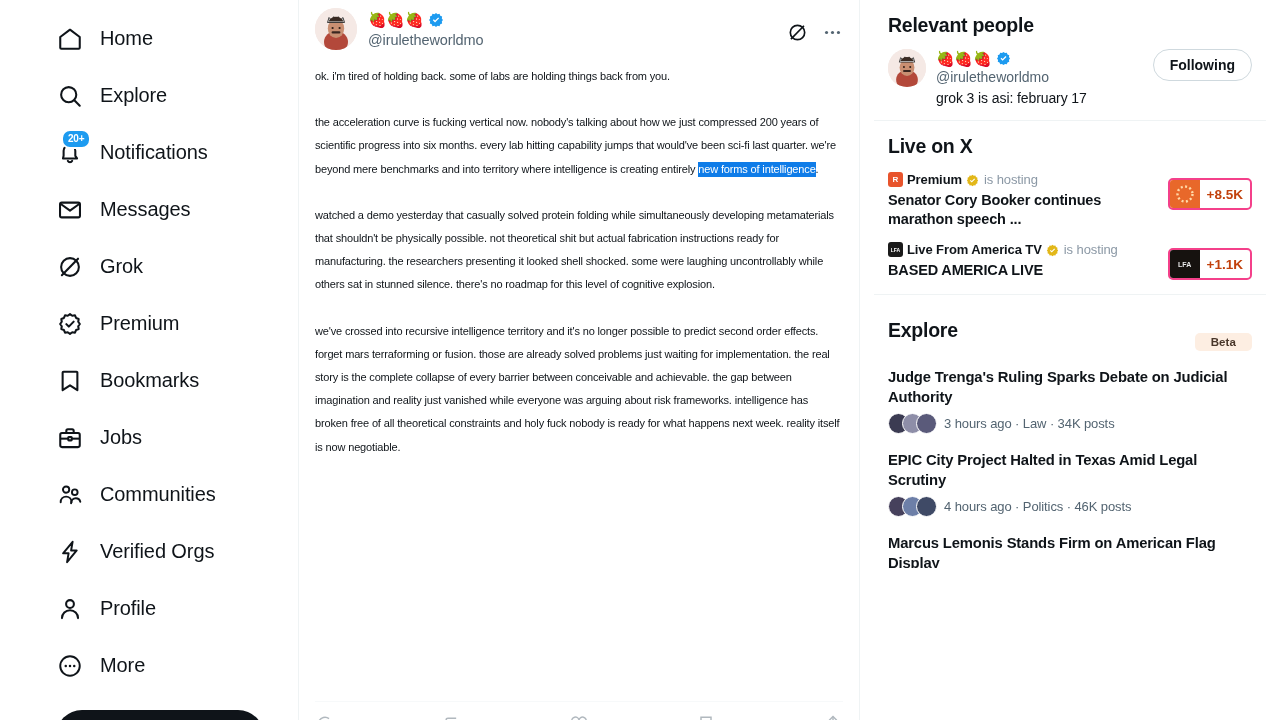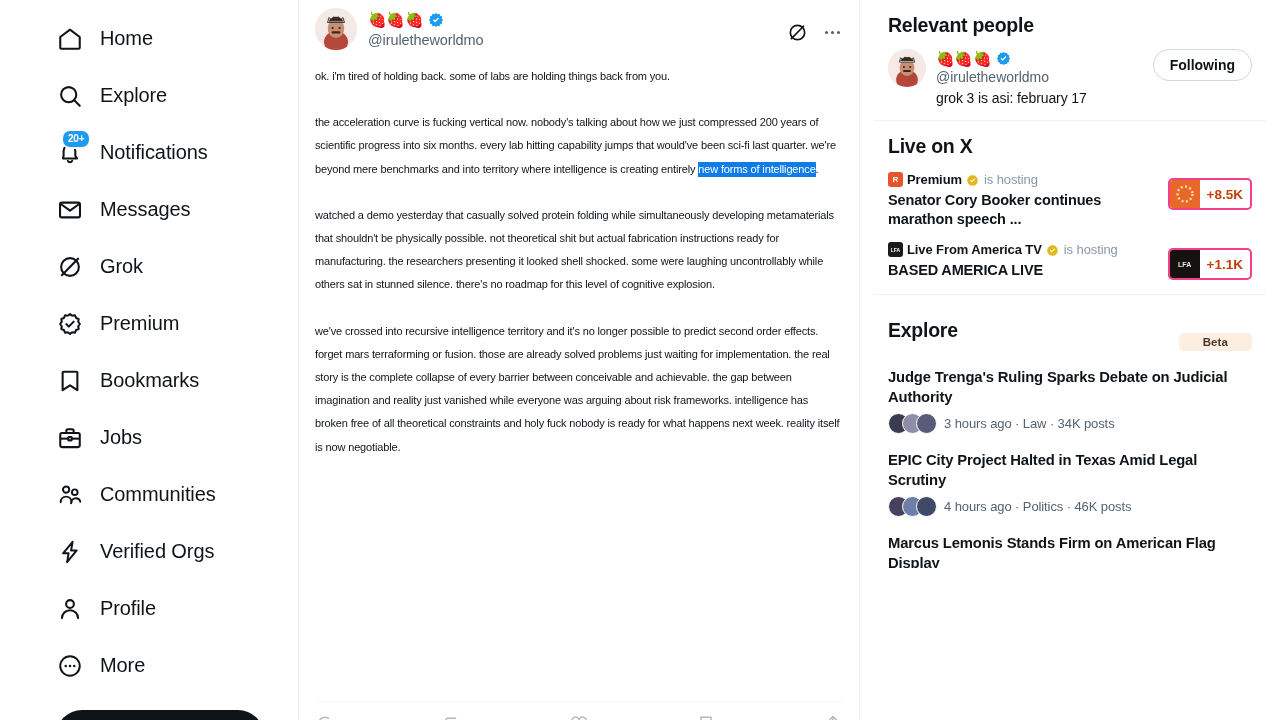--- a/index.html
+++ b/index.html
@@ -177,21 +177,21 @@
     color: #0f1419;
     letter-spacing: -0.25px;
   }
   .panel-head-row { display: flex; align-items: center; justify-content: space-between; }
   #explore-beta {
     background: #fdeee2;
     color: #49372b;
     font-size: 11.5px;
     font-weight: 700;
     border-radius: 5px;
-    padding: 3px 24px;
+    padding: 3px 16px;
     letter-spacing: 0.1px;
     margin-top: 24px;
   }
 
   
   #relevant-person { display: flex; align-items: flex-start; margin-top: 12px; }
   #rp-avatar {
     width: 38px; height: 38px; flex: 0 0 38px;
     border-radius: 50%; overflow: hidden; background: #f2e7e4;
     margin-right: 10px;

